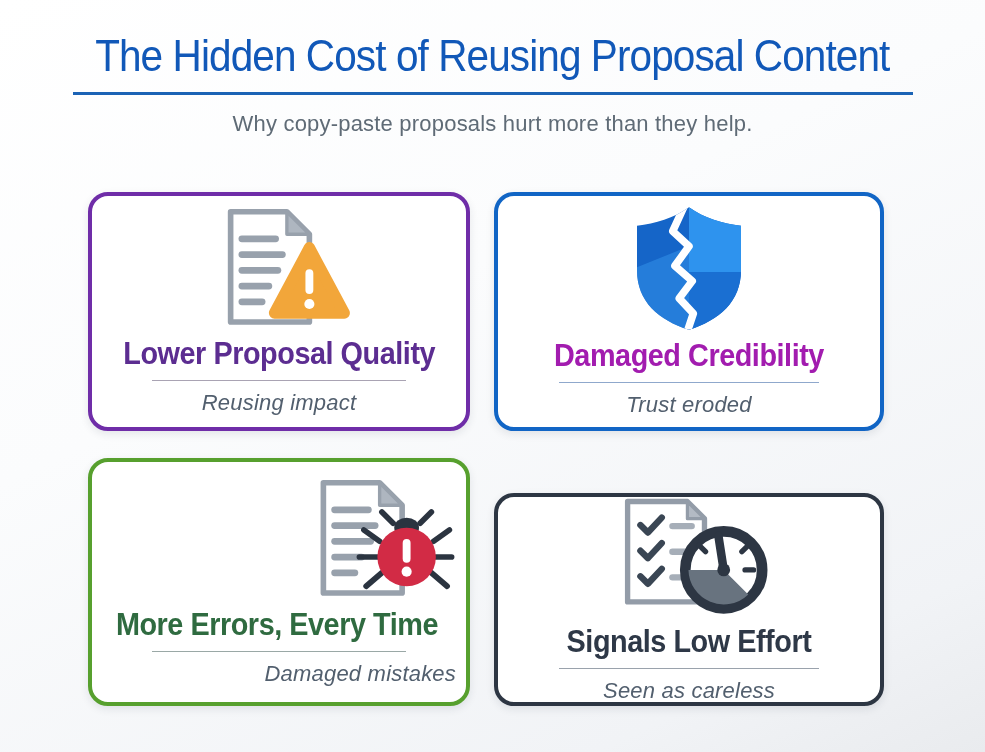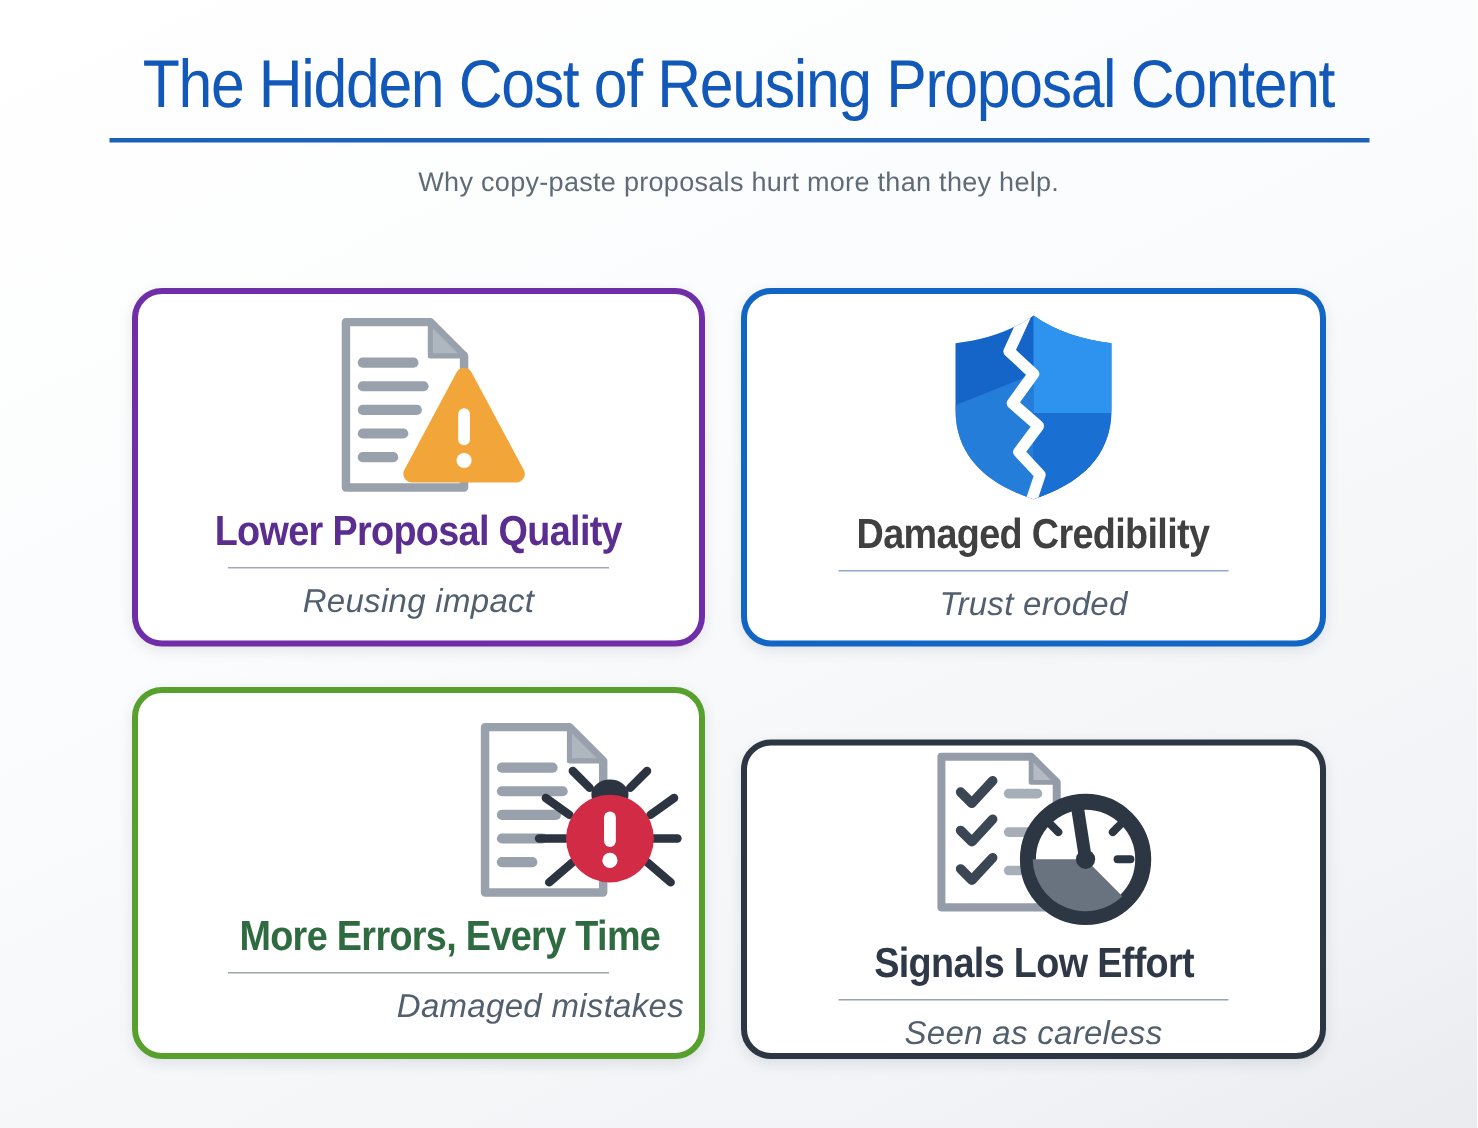--- a/index.html
+++ b/index.html
@@ -21,21 +21,21 @@
     font-size:45px;font-weight:normal;letter-spacing:-1px;
     color:#1158b8;
   }
   .title-rule{
     width:840px;height:0;
     border:none;border-top:3px solid #1b63b5;
     margin:10px auto 0 auto;
   }
   .subtitle{
     margin:16px 0 12px 0;
-    font-size:18px;color:#5f6b76;letter-spacing:0.2px;
+    font-size:22px;color:#5f6b76;letter-spacing:0.2px;
   }
   .grid{
     position:absolute;left:88px;top:192px;
     width:796px;
     display:grid;
     grid-template-columns:382px 390px;
     grid-template-rows:239px 248px;
     column-gap:24px;row-gap:27px;
   }
   .card{
@@ -47,24 +47,24 @@
     box-sizing:border-box;
     padding:6px 10px;
   }
   .card.purple{border-color:#6f2da8;}
   .card.blue{border-color:#1165c5;}
   .card.green{border-color:#57a02e;align-items:flex-end;}
   .card.dark{border-color:#2d3643;margin-top:35px;}
   .card-icon{flex:0 0 auto;display:flex;align-items:center;justify-content:center;}
   .card-title{
     margin:4px 0 0 0;
-    font-size:28px;font-weight:bold;letter-spacing:-0.5px;text-decoration:underline;
+    font-size:32px;font-weight:bold;letter-spacing:-0.5px;text-decoration:underline;
   }
   .card.purple .card-title{color:#5c2d91;}
-  .card.blue .card-title{color:#404040;}
+  .card.blue .card-title{color:#a21caf;}
   .card.green .card-title{color:#2f6b40;}
   .card.dark .card-title{color:#2e3847;}
   .card-divider{
     width:72%;height:0;border:none;
     margin:8px auto 0 auto;
   }
   .card.purple .card-divider{border-top:1px solid #a9a3b3;}
   .card.blue .card-divider{border-top:1px solid #8fa8cc;}
   .card.green .card-divider{border-top:1px solid #9aa8a6;}
   .card.dark .card-divider{border-top:1px solid #9aa2ac;}

